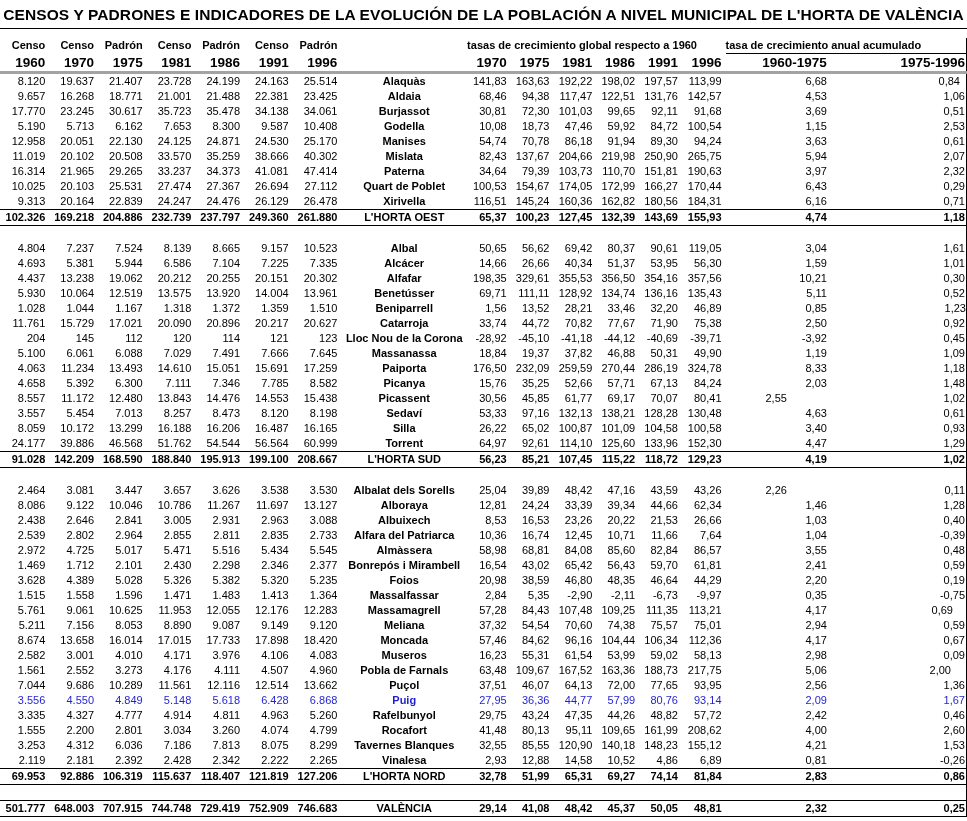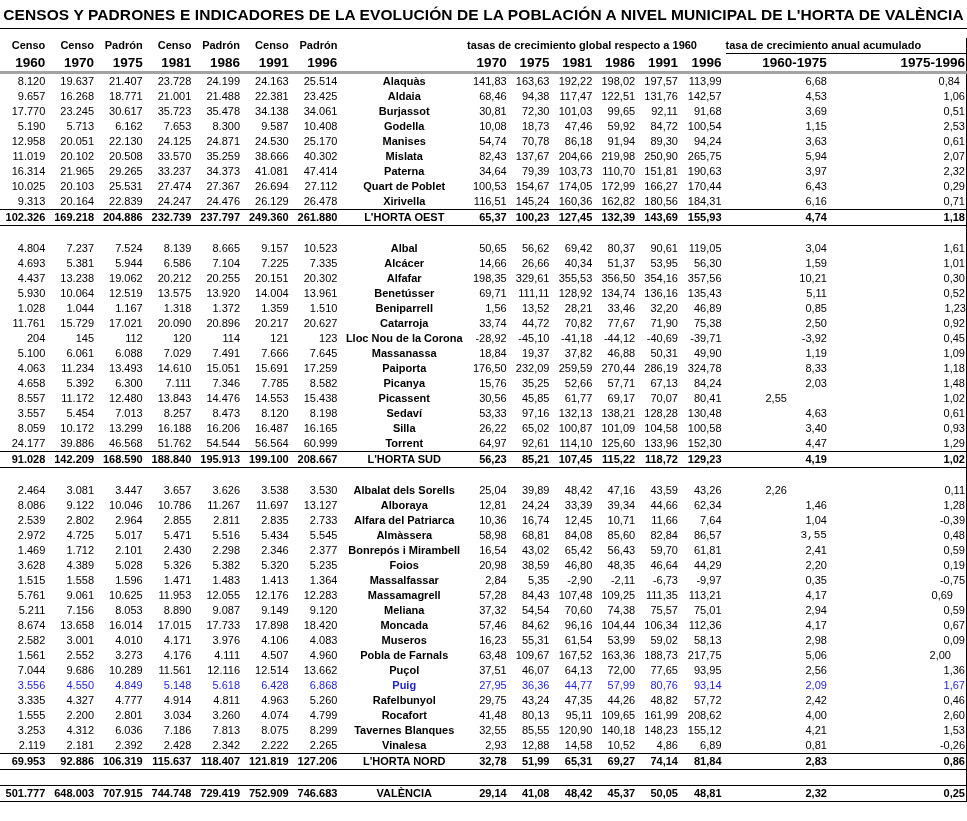--- a/index.html
+++ b/index.html
@@ -602,20 +602,38 @@
         <td class="num">12,81</td>
         <td class="num">24,24</td>
         <td class="num">33,39</td>
         <td class="num">39,34</td>
         <td class="num">44,66</td>
         <td class="num">62,34</td>
         <td class="num" style="padding-right: 20px;">1,46</td>
         <td class="num rb" style="padding-right: 1px;">1,28</td>
       </tr>
       <tr>
+        <td class="num">2.438</td>
+        <td class="num">2.646</td>
+        <td class="num">2.841</td>
+        <td class="num">3.005</td>
+        <td class="num">2.931</td>
+        <td class="num">2.963</td>
+        <td class="num">3.088</td>
+        <td class="name">Albuixech</td>
+        <td class="num">8,53</td>
+        <td class="num">16,53</td>
+        <td class="num">23,26</td>
+        <td class="num">20,22</td>
+        <td class="num">21,53</td>
+        <td class="num">26,66</td>
+        <td class="num" style="padding-right: 20px;">1,03</td>
+        <td class="num rb" style="padding-right: 1px;">0,40</td>
+      </tr>
+      <tr>
         <td class="num">2.539</td>
         <td class="num">2.802</td>
         <td class="num">2.964</td>
         <td class="num">2.855</td>
         <td class="num">2.811</td>
         <td class="num">2.835</td>
         <td class="num">2.733</td>
         <td class="name">Alfara del Patriarca</td>
         <td class="num">10,36</td>
         <td class="num">16,74</td>
@@ -634,21 +652,21 @@
         <td class="num">5.516</td>
         <td class="num">5.434</td>
         <td class="num">5.545</td>
         <td class="name">Almàssera</td>
         <td class="num">58,98</td>
         <td class="num">68,81</td>
         <td class="num">84,08</td>
         <td class="num">85,60</td>
         <td class="num">82,84</td>
         <td class="num">86,57</td>
-        <td class="num" style="padding-right: 20px; font-family: Liberation Mono, monospace;">3,55</td>
+        <td class="num" style="padding-right: 20px;">3,55</td>
         <td class="num rb" style="padding-right: 1px;">0,48</td>
       </tr>
       <tr>
         <td class="num">1.469</td>
         <td class="num">1.712</td>
         <td class="num">2.101</td>
         <td class="num">2.430</td>
         <td class="num">2.298</td>
         <td class="num">2.346</td>
         <td class="num">2.377</td>

